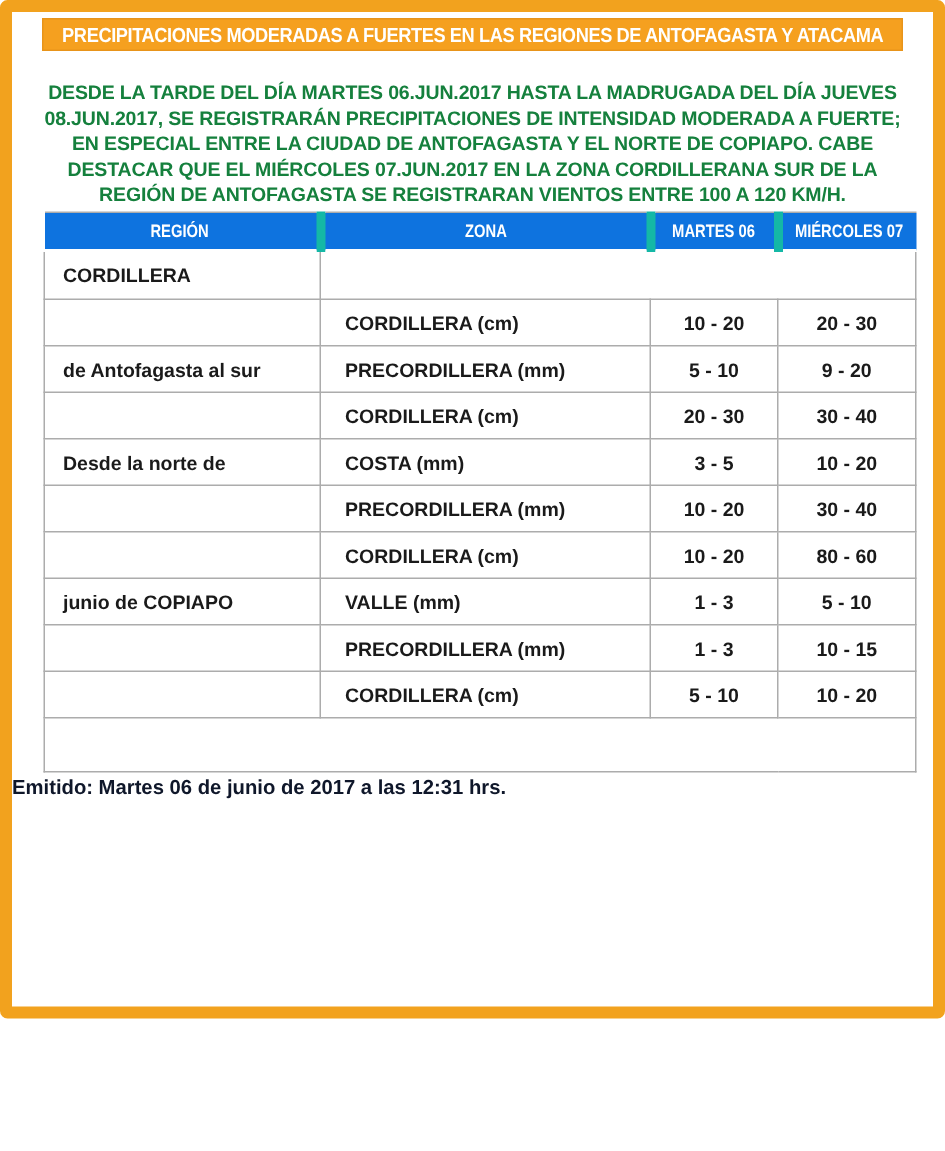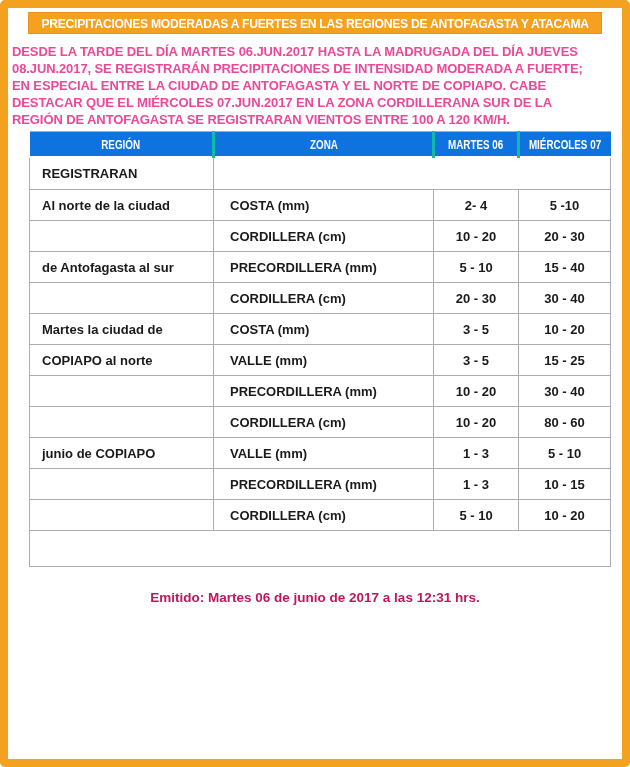--- a/index.html
+++ b/index.html
@@ -1,67 +1,67 @@
 <!DOCTYPE html>
 <html><head>
 <meta charset="utf-8">
 <style>
   * { margin:0; padding:0; box-sizing:border-box; }
   html,body { width:630px; height:767px; background:#ffffff; }
   body { font-family:"Liberation Sans", sans-serif; }
 
   .frame {
-    width:630px; height:767px;
+    width:630px; height:679px;
     border:8px solid #F2A21E;
     border-radius:5px;
     background:#ffffff;
     overflow:hidden;
   }
 
   .banner {
     margin:4px 20px 0 20px;
     height:22px;
     background:#F5A01F;
     border:1px solid #E8941A;
     display:flex; align-items:center; justify-content:center;
   }
   .banner-text {
     color:#ffffff; font-weight:bold; font-size:13.5px;
     letter-spacing:-0.3px; white-space:nowrap;
     display:inline-block; transform:scaleX(0.9);
   }
 
   .intro {
-    margin:9px 4px 0 4px;
-    text-align:left;
+    margin:19px 4px 0 4px;
+    text-align:center;
     font-weight:bold;
     font-size:13px;
     line-height:17px;
     letter-spacing:-0.1px;
-    color:#ec4899;
+    color:#15803d;
     white-space:pre-line;
   }
 
   table.precip {
     margin:3px 0 0 21px;
     width:581px;
     border-collapse:collapse;
     table-layout:fixed;
   }
   col.c-region { width:184px; }
   col.c-zona   { width:220px; }
   col.c-mar    { width:85px; }
   col.c-mie    { width:92px; }
 
   thead th {
     background:#0E73DF;
     height:25px;
     border-top:1px solid #ACACAC;
     border-bottom:2px solid #ffffff;
-    border-left:3px solid #14b8a6;
+    border-left:6px solid #14b8a6;
     vertical-align:middle;
     text-align:center;
   }
   thead th:first-child { border-left:none; }
   .th-text {
     color:#ffffff; font-weight:bold; font-size:12px;
     white-space:nowrap; display:inline-block; transform:scaleX(0.82);
   }
 
   tbody td {
@@ -74,25 +74,24 @@
   }
   tr.data-row td { height:31px; }
   tr.section-row td { height:33px; }
   tr.empty-row td { height:36px; }
   td.region-cell { padding-left:12px; }
   td.zona-cell   { padding-left:16px; }
   td.val-cell    { text-align:center; }
   td.section-name { padding-left:12px; }
 
   .footer {
-    margin-top:23px;
-    text-align:center;
+    margin-top:2px;
     font-weight:bold;
     font-size:13.5px;
-    color:#be185d;
+    color:#0f172a;
   }
 </style>
 </head>
 <body>
 
 <div class="frame">
 
   <div class="banner">
     <span class="banner-text">PRECIPITACIONES MODERADAS A FUERTES EN LAS REGIONES DE ANTOFAGASTA Y ATACAMA</span>
   </div>
@@ -113,58 +112,46 @@
     <thead>
       <tr>
         <th><span class="th-text">REGIÓN</span></th>
         <th><span class="th-text">ZONA</span></th>
         <th><span class="th-text">MARTES 06</span></th>
         <th><span class="th-text">MIÉRCOLES 07</span></th>
       </tr>
     </thead>
     <tbody>
         <tr class="section-row">
-          <td class="section-name">REGISTRARAN</td>
+          <td class="section-name">CORDILLERA</td>
           <td colspan="3"></td>
-        </tr>
-        <tr class="data-row">
-          <td class="region-cell">Al norte de la ciudad</td>
-          <td class="zona-cell">COSTA (mm)</td>
-          <td class="val-cell">2- 4</td>
-          <td class="val-cell">5 -10</td>
         </tr>
         <tr class="data-row">
           <td class="region-cell"></td>
           <td class="zona-cell">CORDILLERA (cm)</td>
           <td class="val-cell">10 - 20</td>
           <td class="val-cell">20 - 30</td>
         </tr>
         <tr class="data-row">
           <td class="region-cell">de Antofagasta al sur</td>
           <td class="zona-cell">PRECORDILLERA (mm)</td>
           <td class="val-cell">5 - 10</td>
-          <td class="val-cell">15 - 40</td>
+          <td class="val-cell">9 - 20</td>
         </tr>
         <tr class="data-row">
           <td class="region-cell"></td>
           <td class="zona-cell">CORDILLERA (cm)</td>
           <td class="val-cell">20 - 30</td>
           <td class="val-cell">30 - 40</td>
         </tr>
         <tr class="data-row">
-          <td class="region-cell">Martes la ciudad de</td>
+          <td class="region-cell">Desde la norte de</td>
           <td class="zona-cell">COSTA (mm)</td>
           <td class="val-cell">3 - 5</td>
           <td class="val-cell">10 - 20</td>
-        </tr>
-        <tr class="data-row">
-          <td class="region-cell">COPIAPO al norte</td>
-          <td class="zona-cell">VALLE (mm)</td>
-          <td class="val-cell">3 - 5</td>
-          <td class="val-cell">15 - 25</td>
         </tr>
         <tr class="data-row">
           <td class="region-cell"></td>
           <td class="zona-cell">PRECORDILLERA (mm)</td>
           <td class="val-cell">10 - 20</td>
           <td class="val-cell">30 - 40</td>
         </tr>
         <tr class="data-row">
           <td class="region-cell"></td>
           <td class="zona-cell">CORDILLERA (cm)</td>

